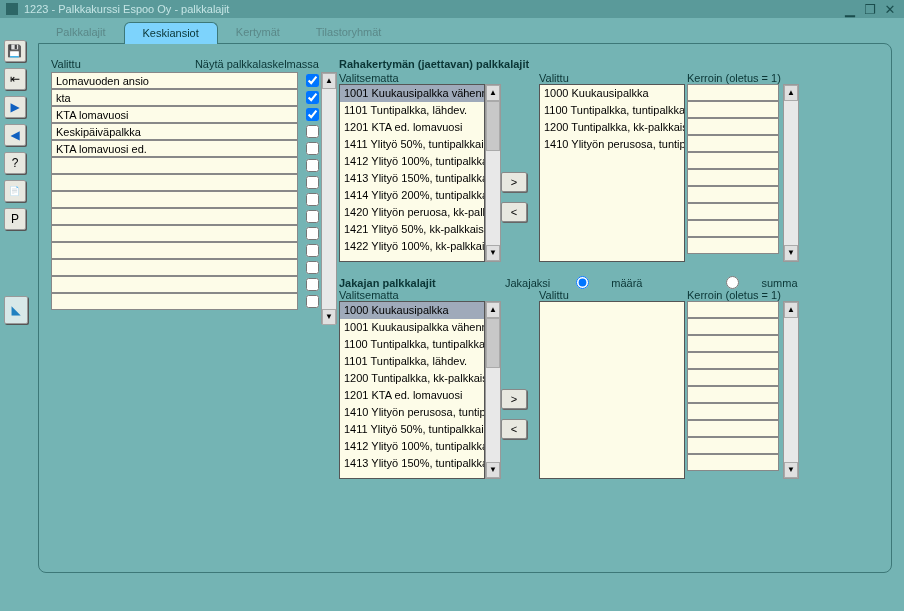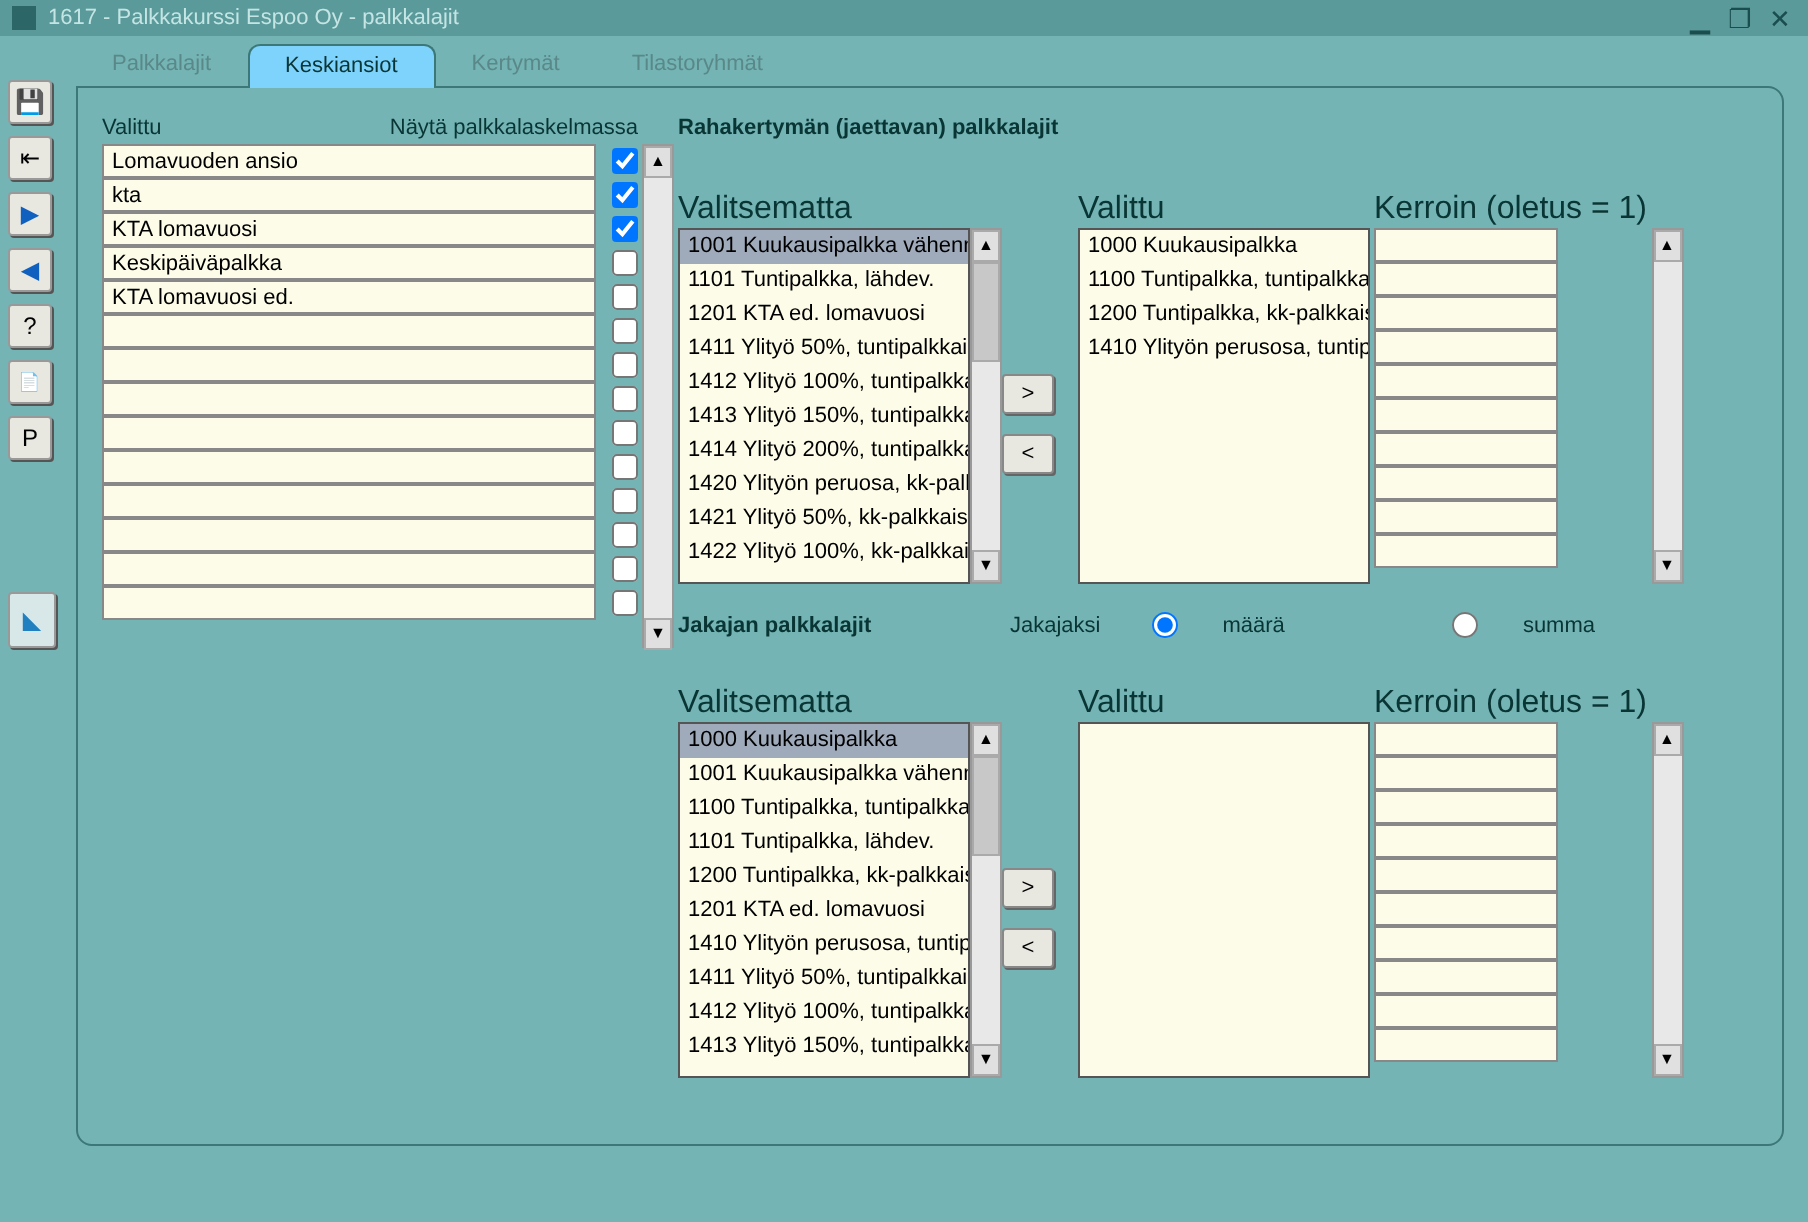--- a/index.html
+++ b/index.html
@@ -161,23 +161,22 @@
 }
 .dual-list {
   display: flex;
   gap: 6px;
 }
 .list-col {
   display: flex;
   flex-direction: column;
 }
 .list-label {
-  font-size: 16px;
+  font-size: 11px;
   color: #0a3535;
-  margin-top: 24px;
 }
 .listbox {
   background: #fdfce8;
   border: 1px solid #555;
   font-size: 11px;
   overflow: hidden;
 }
 .listbox .item {
   padding: 2px 4px;
   border-bottom: 0px;
@@ -236,21 +235,21 @@
   align-items: center;
 }
 .section2-header .section-title { width: 166px; margin-bottom:0; }
 .section2-header .radio-label { margin-right: 4px; }
 </style>
 </head>
 <body>
 
 <div class="titlebar">
   <div class="titlebar-icon"></div>
-  <div class="titlebar-title">1617 - Palkkakurssi Espoo Oy - palkkalajit</div>
+  <div class="titlebar-title">1223 - Palkkakurssi Espoo Oy - palkkalajit</div>
   <div class="titlebar-controls">
     <span>▁</span>
     <span>❐</span>
     <span>✕</span>
   </div>
 </div>
 
 <div class="main-layout">
   <div class="side-toolbar">
     <div class="side-btn">

